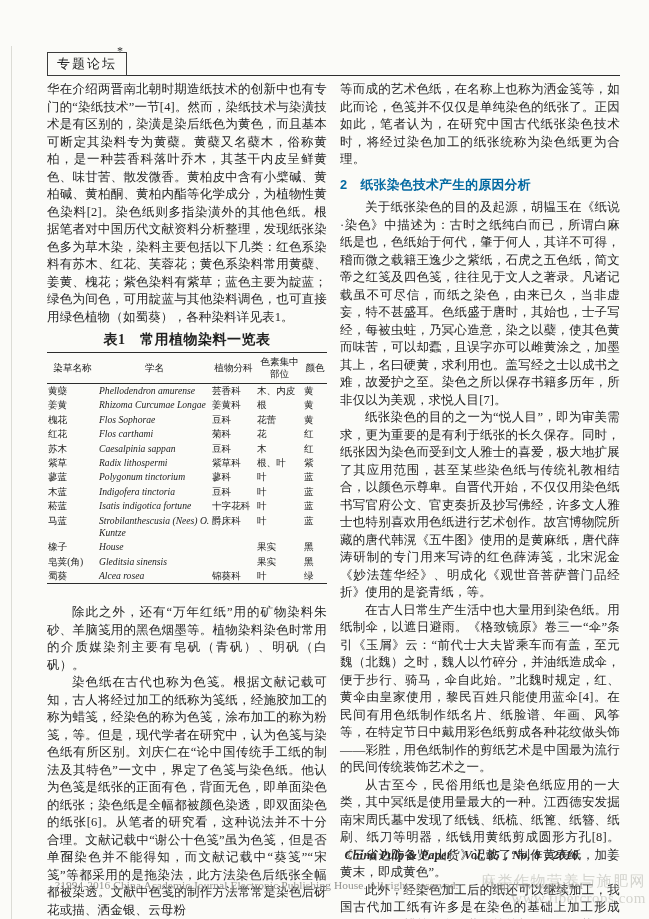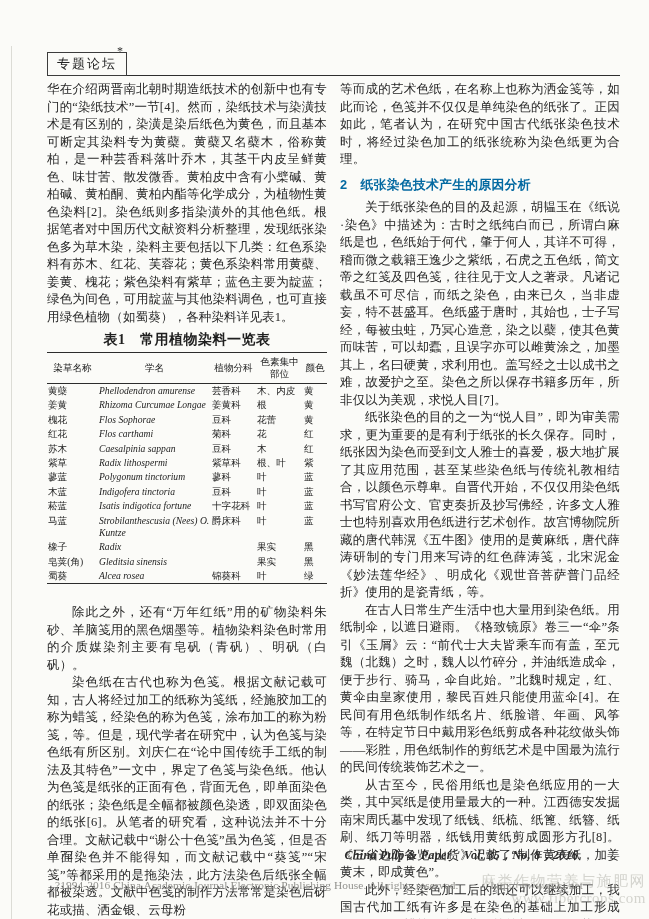--- a/index.html
+++ b/index.html
@@ -178,21 +178,21 @@
             </tr>
             <tr>
               <td class="c-name">马蓝</td>
               <td class="c-latin">Strobilanthescusia (Nees) O. Kuntze</td>
               <td class="c-fam">爵床科</td>
               <td class="c-part">叶</td>
               <td class="c-col">蓝</td>
             </tr>
             <tr>
               <td class="c-name">橡子</td>
-              <td class="c-latin">Radix</td>
+              <td class="c-latin">House</td>
               <td class="c-fam"></td>
               <td class="c-part">果实</td>
               <td class="c-col">黑</td>
             </tr>
             <tr>
               <td class="c-name">皂荚(角)</td>
               <td class="c-latin">Gleditsia sinensis</td>
               <td class="c-fam"></td>
               <td class="c-part">果实</td>
               <td class="c-col">黑</td>

